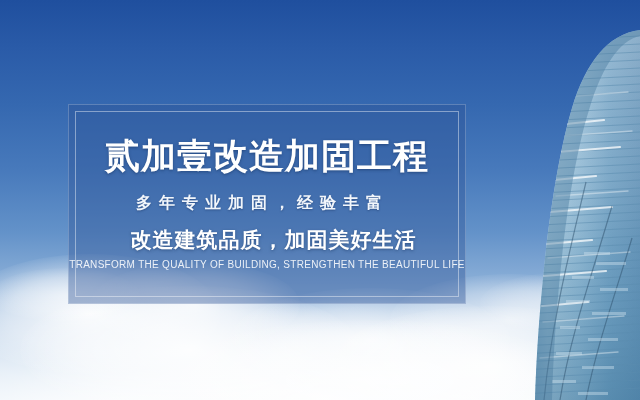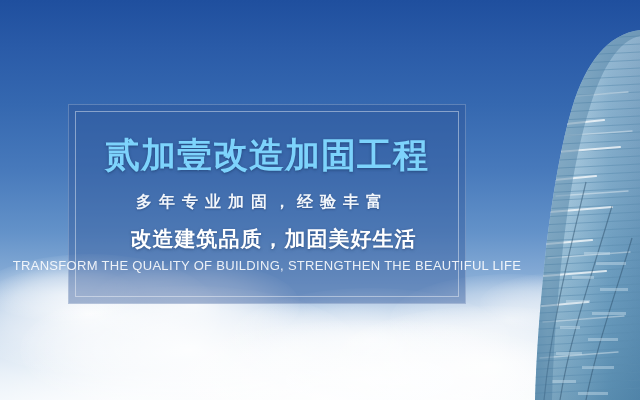--- a/index.html
+++ b/index.html
@@ -105,21 +105,21 @@
   .panel-content {
     position: absolute;
     inset: 0;
     display: flex;
     flex-direction: column;
     align-items: center;
     justify-content: center;
   }
 
   .headline {
-    color: #7dd3fc;
+    color: #ffffff;
     font-size: 35px;
     font-weight: bold;
     letter-spacing: 1px;
     line-height: 1;
     margin: 0 0 22px 0;
     text-shadow: 0 1px 3px rgba(20,45,90,0.55);
     white-space: nowrap;
   }
 
   .subline {
@@ -140,21 +140,21 @@
     font-weight: bold;
     letter-spacing: 1px;
     line-height: 1;
     margin: 0 0 10px 13px;
     text-shadow: 0 1px 3px rgba(20,45,90,0.5);
     white-space: nowrap;
   }
 
   .english {
     color: rgba(255,255,255,0.88);
-    font-size: 13px;
+    font-size: 10px;
     font-weight: normal;
     letter-spacing: 0.3px;
     line-height: 1;
     margin: 0;
     white-space: nowrap;
   }
 </style>
 </head>
 <body>
 

